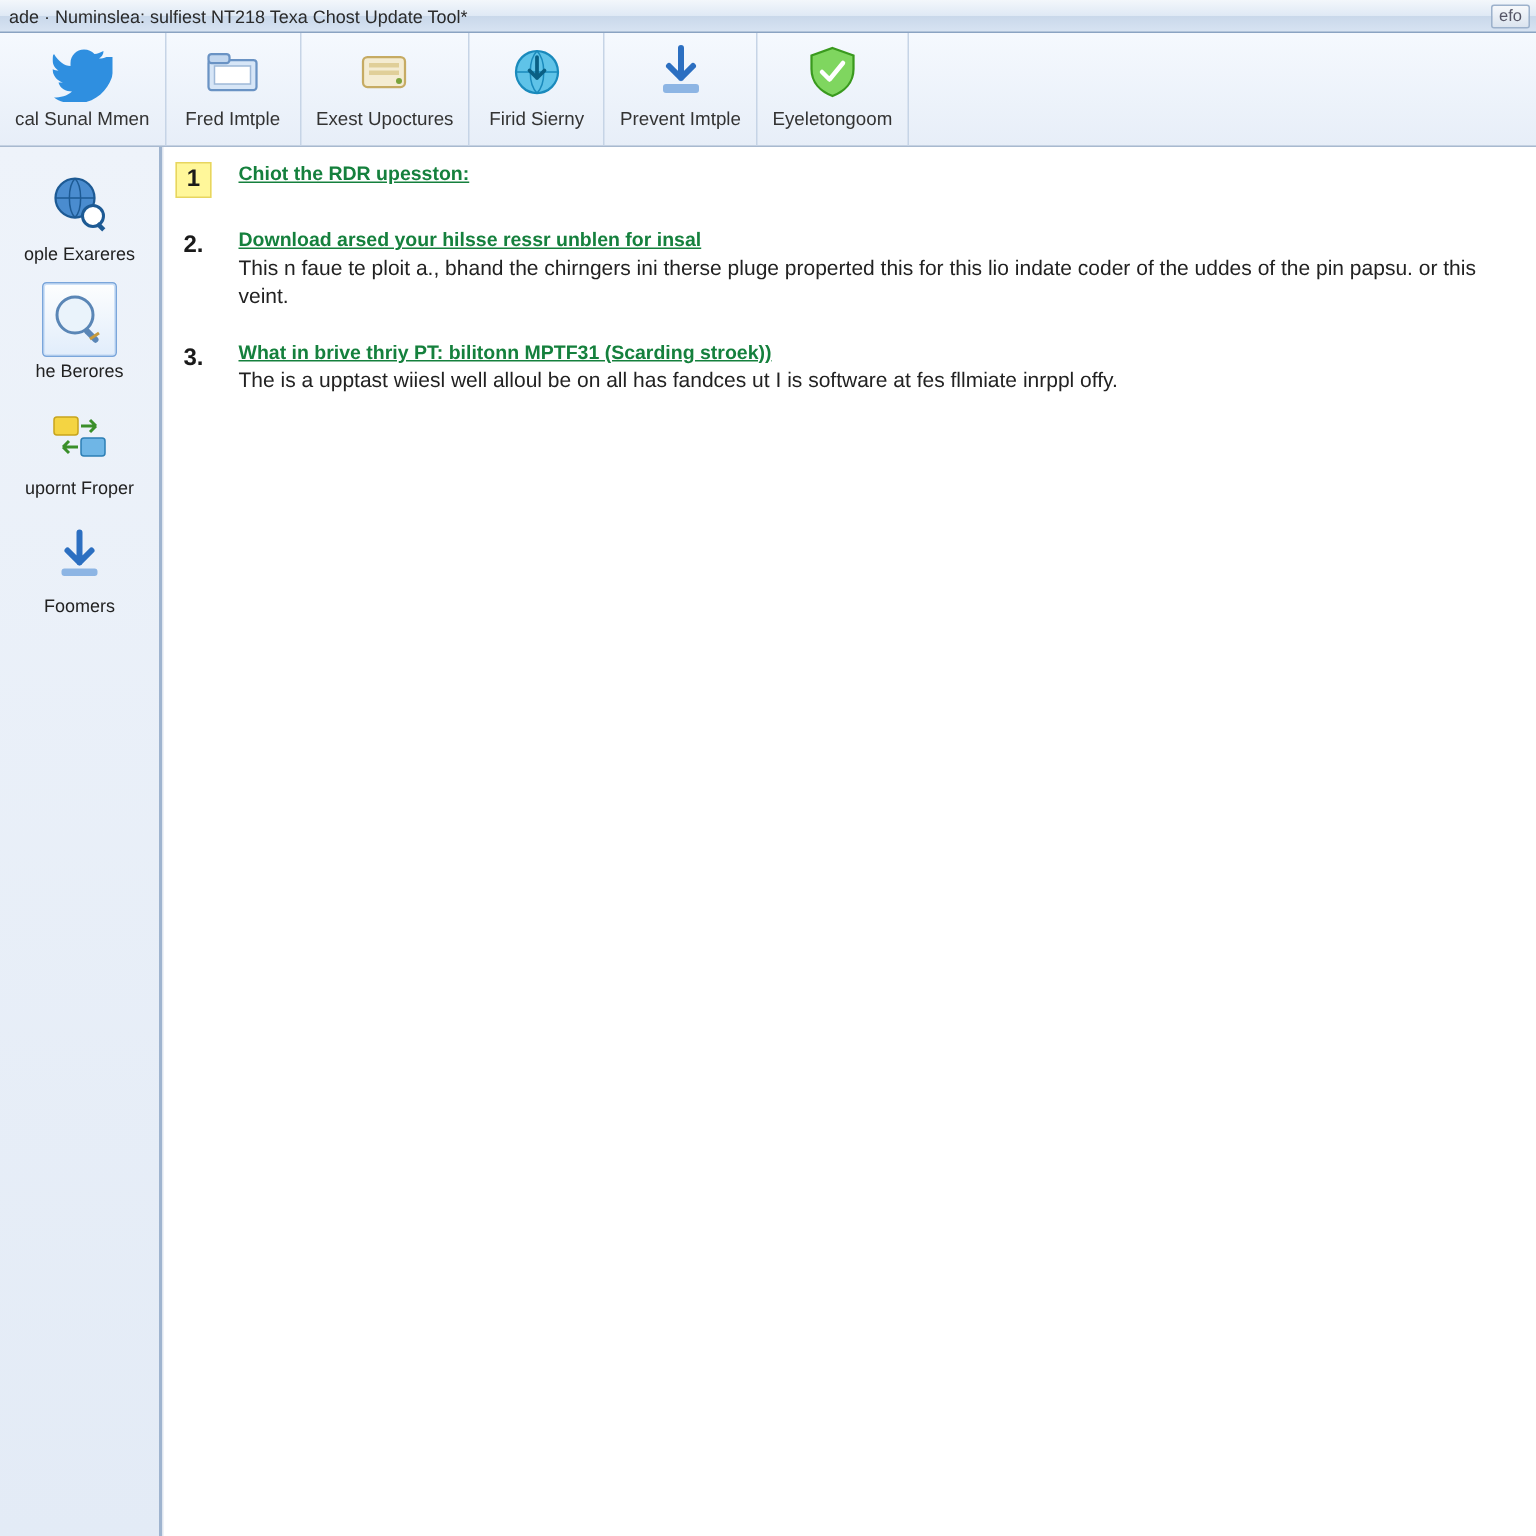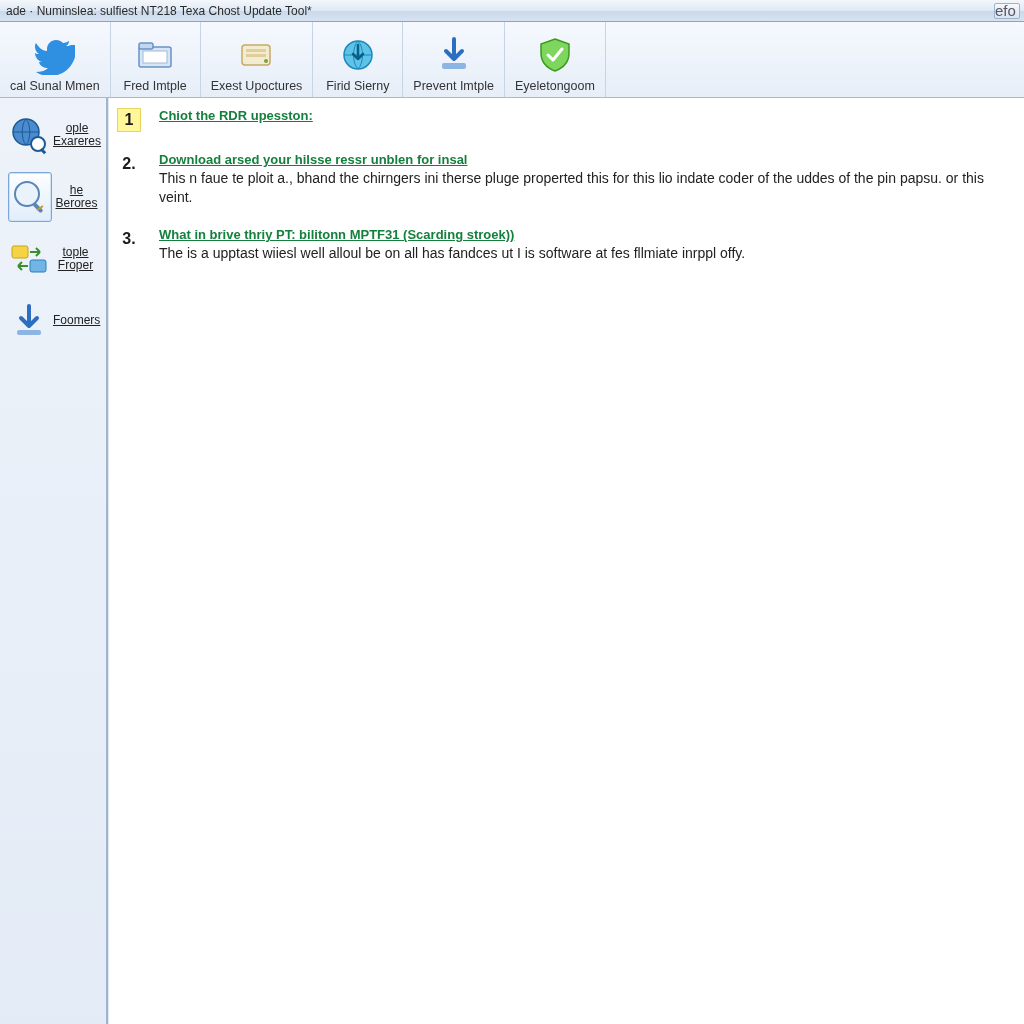--- a/index.html
+++ b/index.html
@@ -19,35 +19,35 @@
     padding: 0 4px 0 6px;
     color: #2a2a2a;
     font-size: 12px;
     gap: 30px;
   }
   .titlebar .caption { white-space: nowrap; overflow: hidden; }
   .titlebar .win-btn {
     width: 26px; height: 16px;
     background: linear-gradient(to bottom,#f6f8fb,#dbe4ef);
     border: 1px solid #9db2cc; border-radius: 2px;
-    display: flex; align-items: center; 
-    font-size: 15px; color: #556;
+    display: flex; align-items: center; justify-content: center;
+    font-size: 11px; color: #556;
   }
   
   .toolbar {
     height: 76px;
     background: linear-gradient(to bottom, #f5f9fe 0%, #e7eef8 100%);
     border-bottom: 1px solid #a8b9cf;
     display: flex; align-items: stretch;
   }
   .tb-btn {
     flex: 0 0 auto;
     min-width: 90px;
     padding: 6px 10px 4px 10px;
-    display: flex; flex-direction: column; align-items: center; justify-content: flex-end;
+    display: flex; flex-direction: column; align-items: center; justify-content: flex-start;
     gap: 4px;
     border-right: 1px solid #c6d4e6;
     cursor: pointer;
     color: #333;
     font-size: 12.5px;
   }
   .tb-btn .icon { width: 40px; height: 40px; }
   .tb-btn .lbl { text-align: center; white-space: nowrap; }
   
   .body {
@@ -56,27 +56,26 @@
   }
   .sidebar {
     width: 108px;
     background: linear-gradient(to bottom,#eef3fa,#e3ebf6);
     border-right: 2px solid #9fb4cf;
     display: flex; flex-direction: column; align-items: center;
     padding-top: 6px;
   }
   .side-item {
     width: 94px;
-    display: flex; flex-direction: row; align-items: center;
+    display: flex; flex-direction: column; align-items: center;
     gap: 3px;
     padding: 6px 2px;
     cursor: pointer;
     font-size: 12px;
     color: #222;
-    text-decoration: underline;
   }
   .side-item.selected .frame {
     border: 1px solid #7aa6db;
     background: linear-gradient(to bottom,#fdfefe,#e1edfb);
     box-shadow: inset 0 0 0 1px #cfe2f8;
   }
   .side-item .frame {
     width: 50px; height: 50px;
     display:flex; align-items:center; justify-content:center;
     border-radius: 3px;
@@ -226,21 +225,21 @@
 
     <div class="side-item">
       <span class="frame">
         <svg viewBox="0 0 42 42">
             <rect x="4" y="8" width="16" height="12" rx="2" fill="#f4d442" stroke="#c7a41c"></rect>
             <rect x="22" y="22" width="16" height="12" rx="2" fill="#6fb6e6" stroke="#2d7fb5"></rect>
             <path d="M22 14h10m0 0l-4-4m4 4l-4 4" stroke="#3a8f2a" stroke-width="2" fill="none"></path>
             <path d="M20 28H10m0 0l4-4m-4 4l4 4" stroke="#3a8f2a" stroke-width="2" fill="none"></path>
           </svg>
       </span>
-      <span class="lbl">tople Froper</span>
+      <span class="lbl">upornt Froper</span>
     </div>
 
     <div class="side-item">
       <span class="frame">
         <svg viewBox="0 0 42 42">
             <path d="M21 6v20m0 0l-8-8m8 8l8-8" stroke="#2c6fc1" stroke-width="4" fill="none" stroke-linecap="round" stroke-linejoin="round"></path>
             <rect x="9" y="30" width="24" height="5" rx="2" fill="#8db5e4"></rect>
           </svg>
       </span>
       <span class="lbl">Foomers</span>

